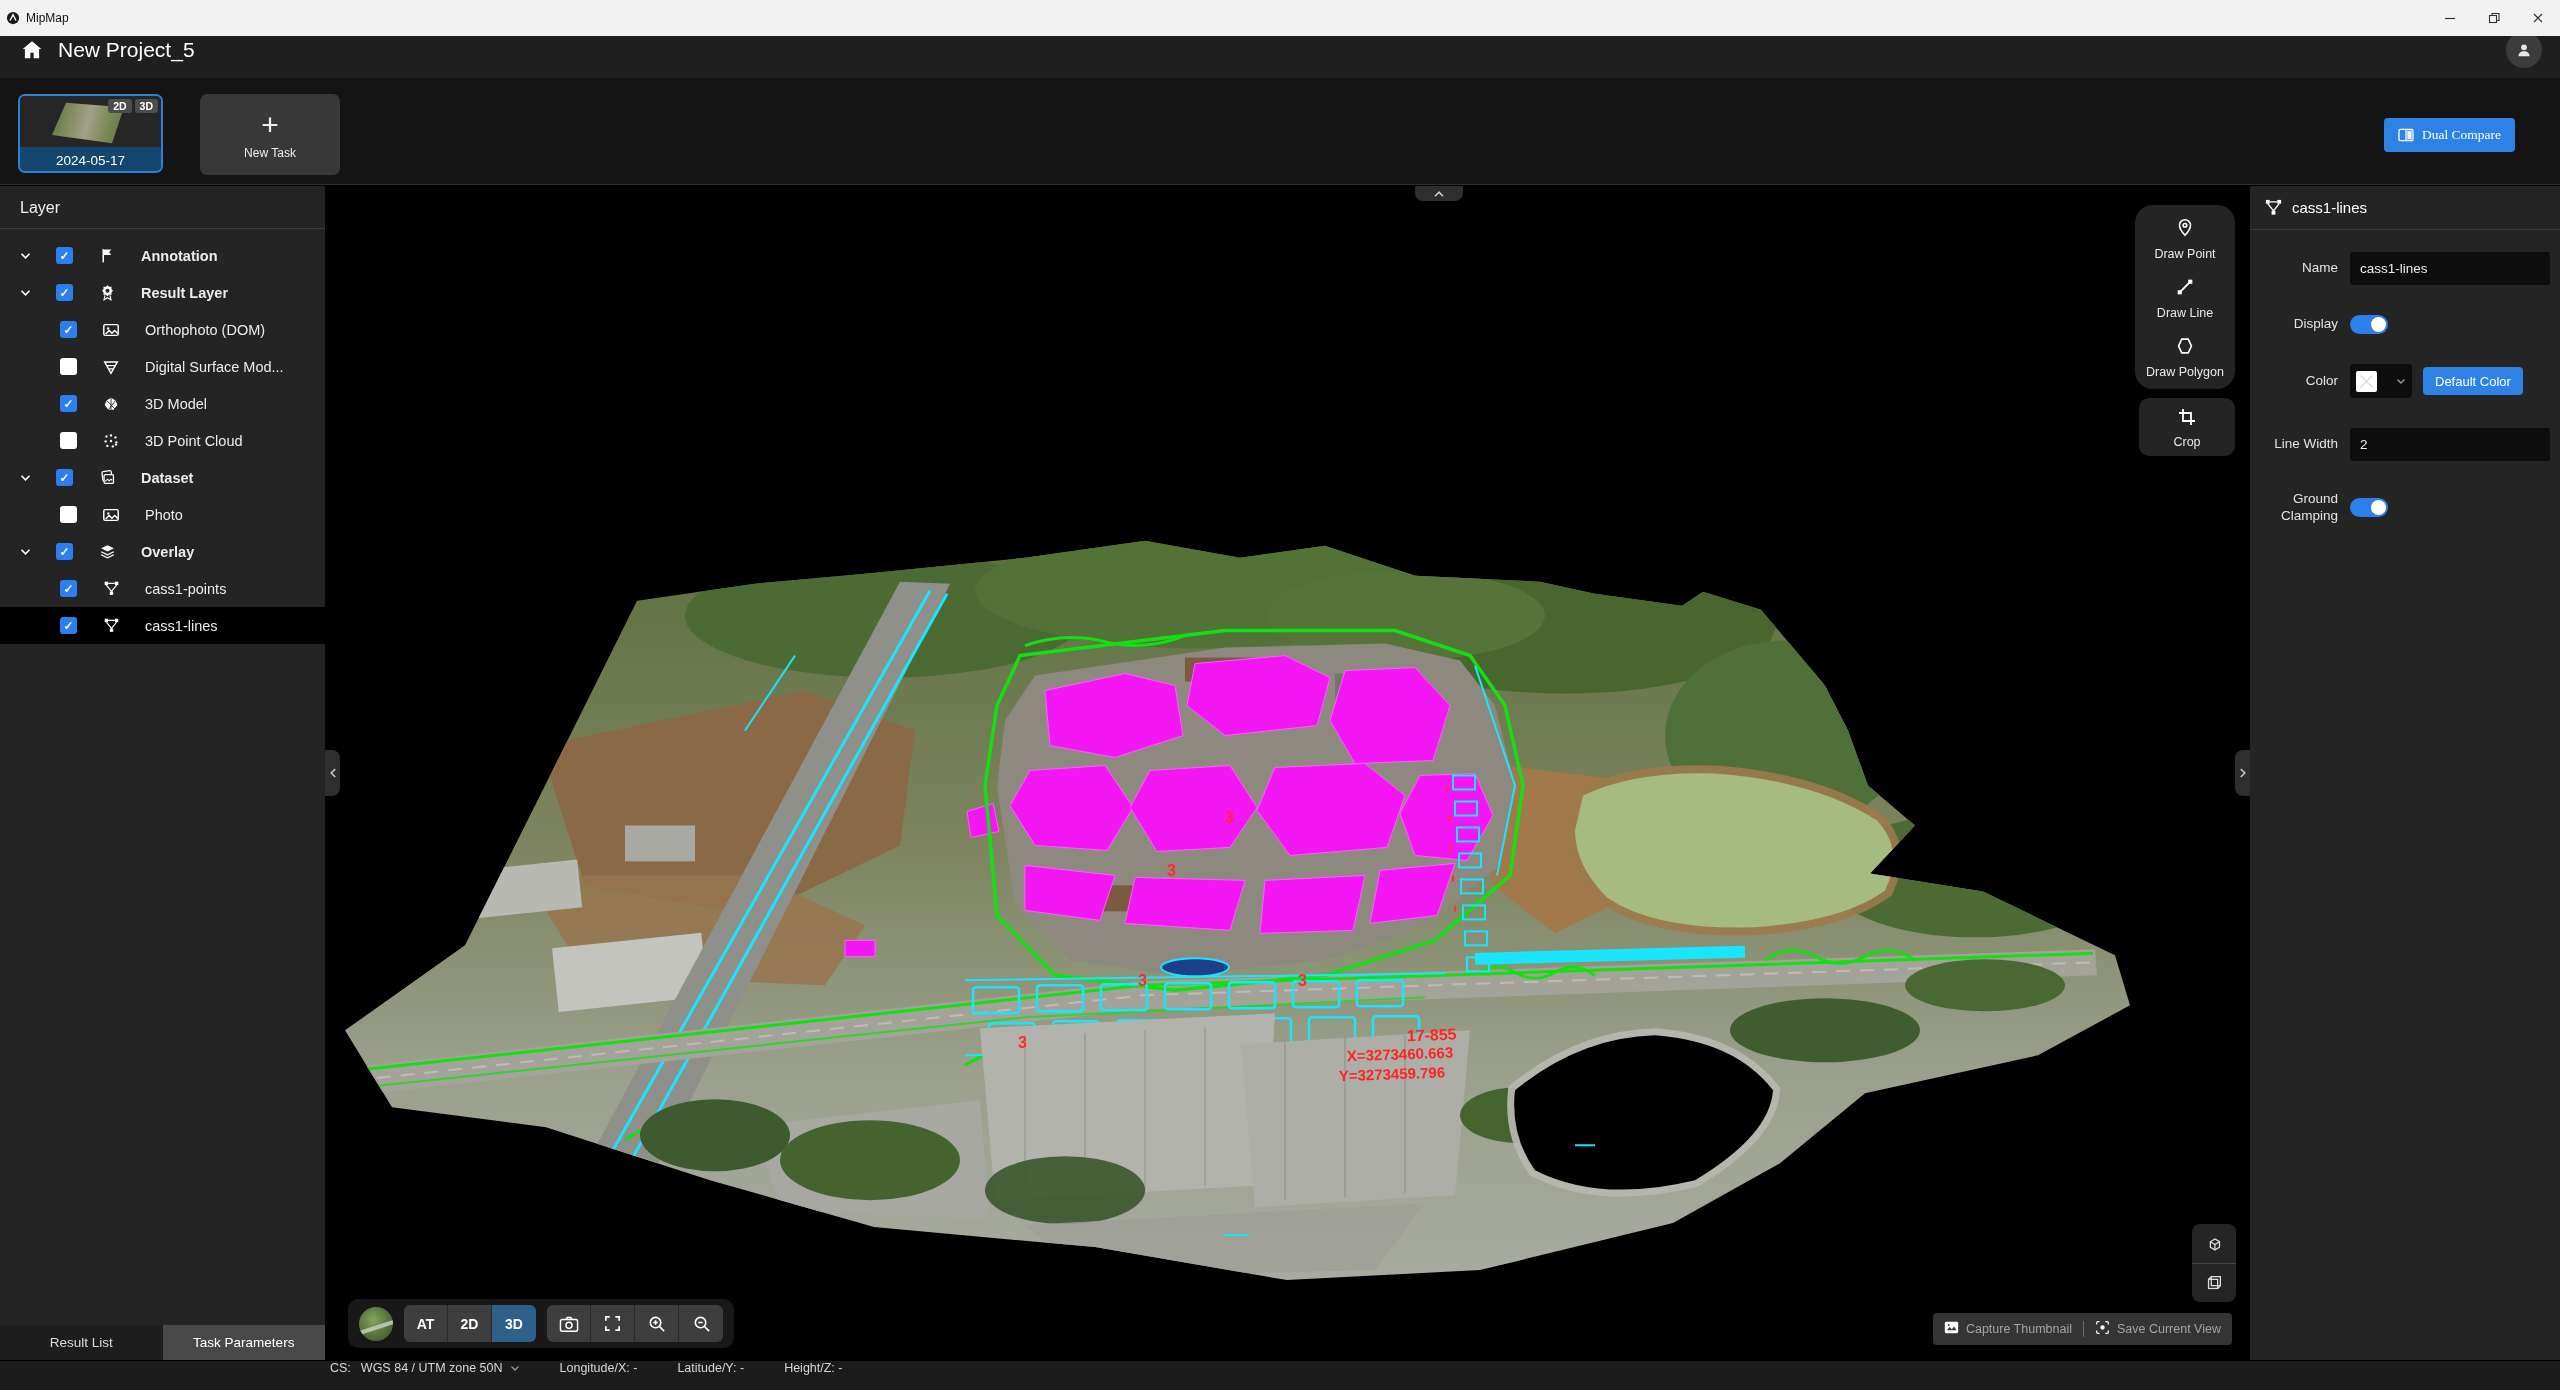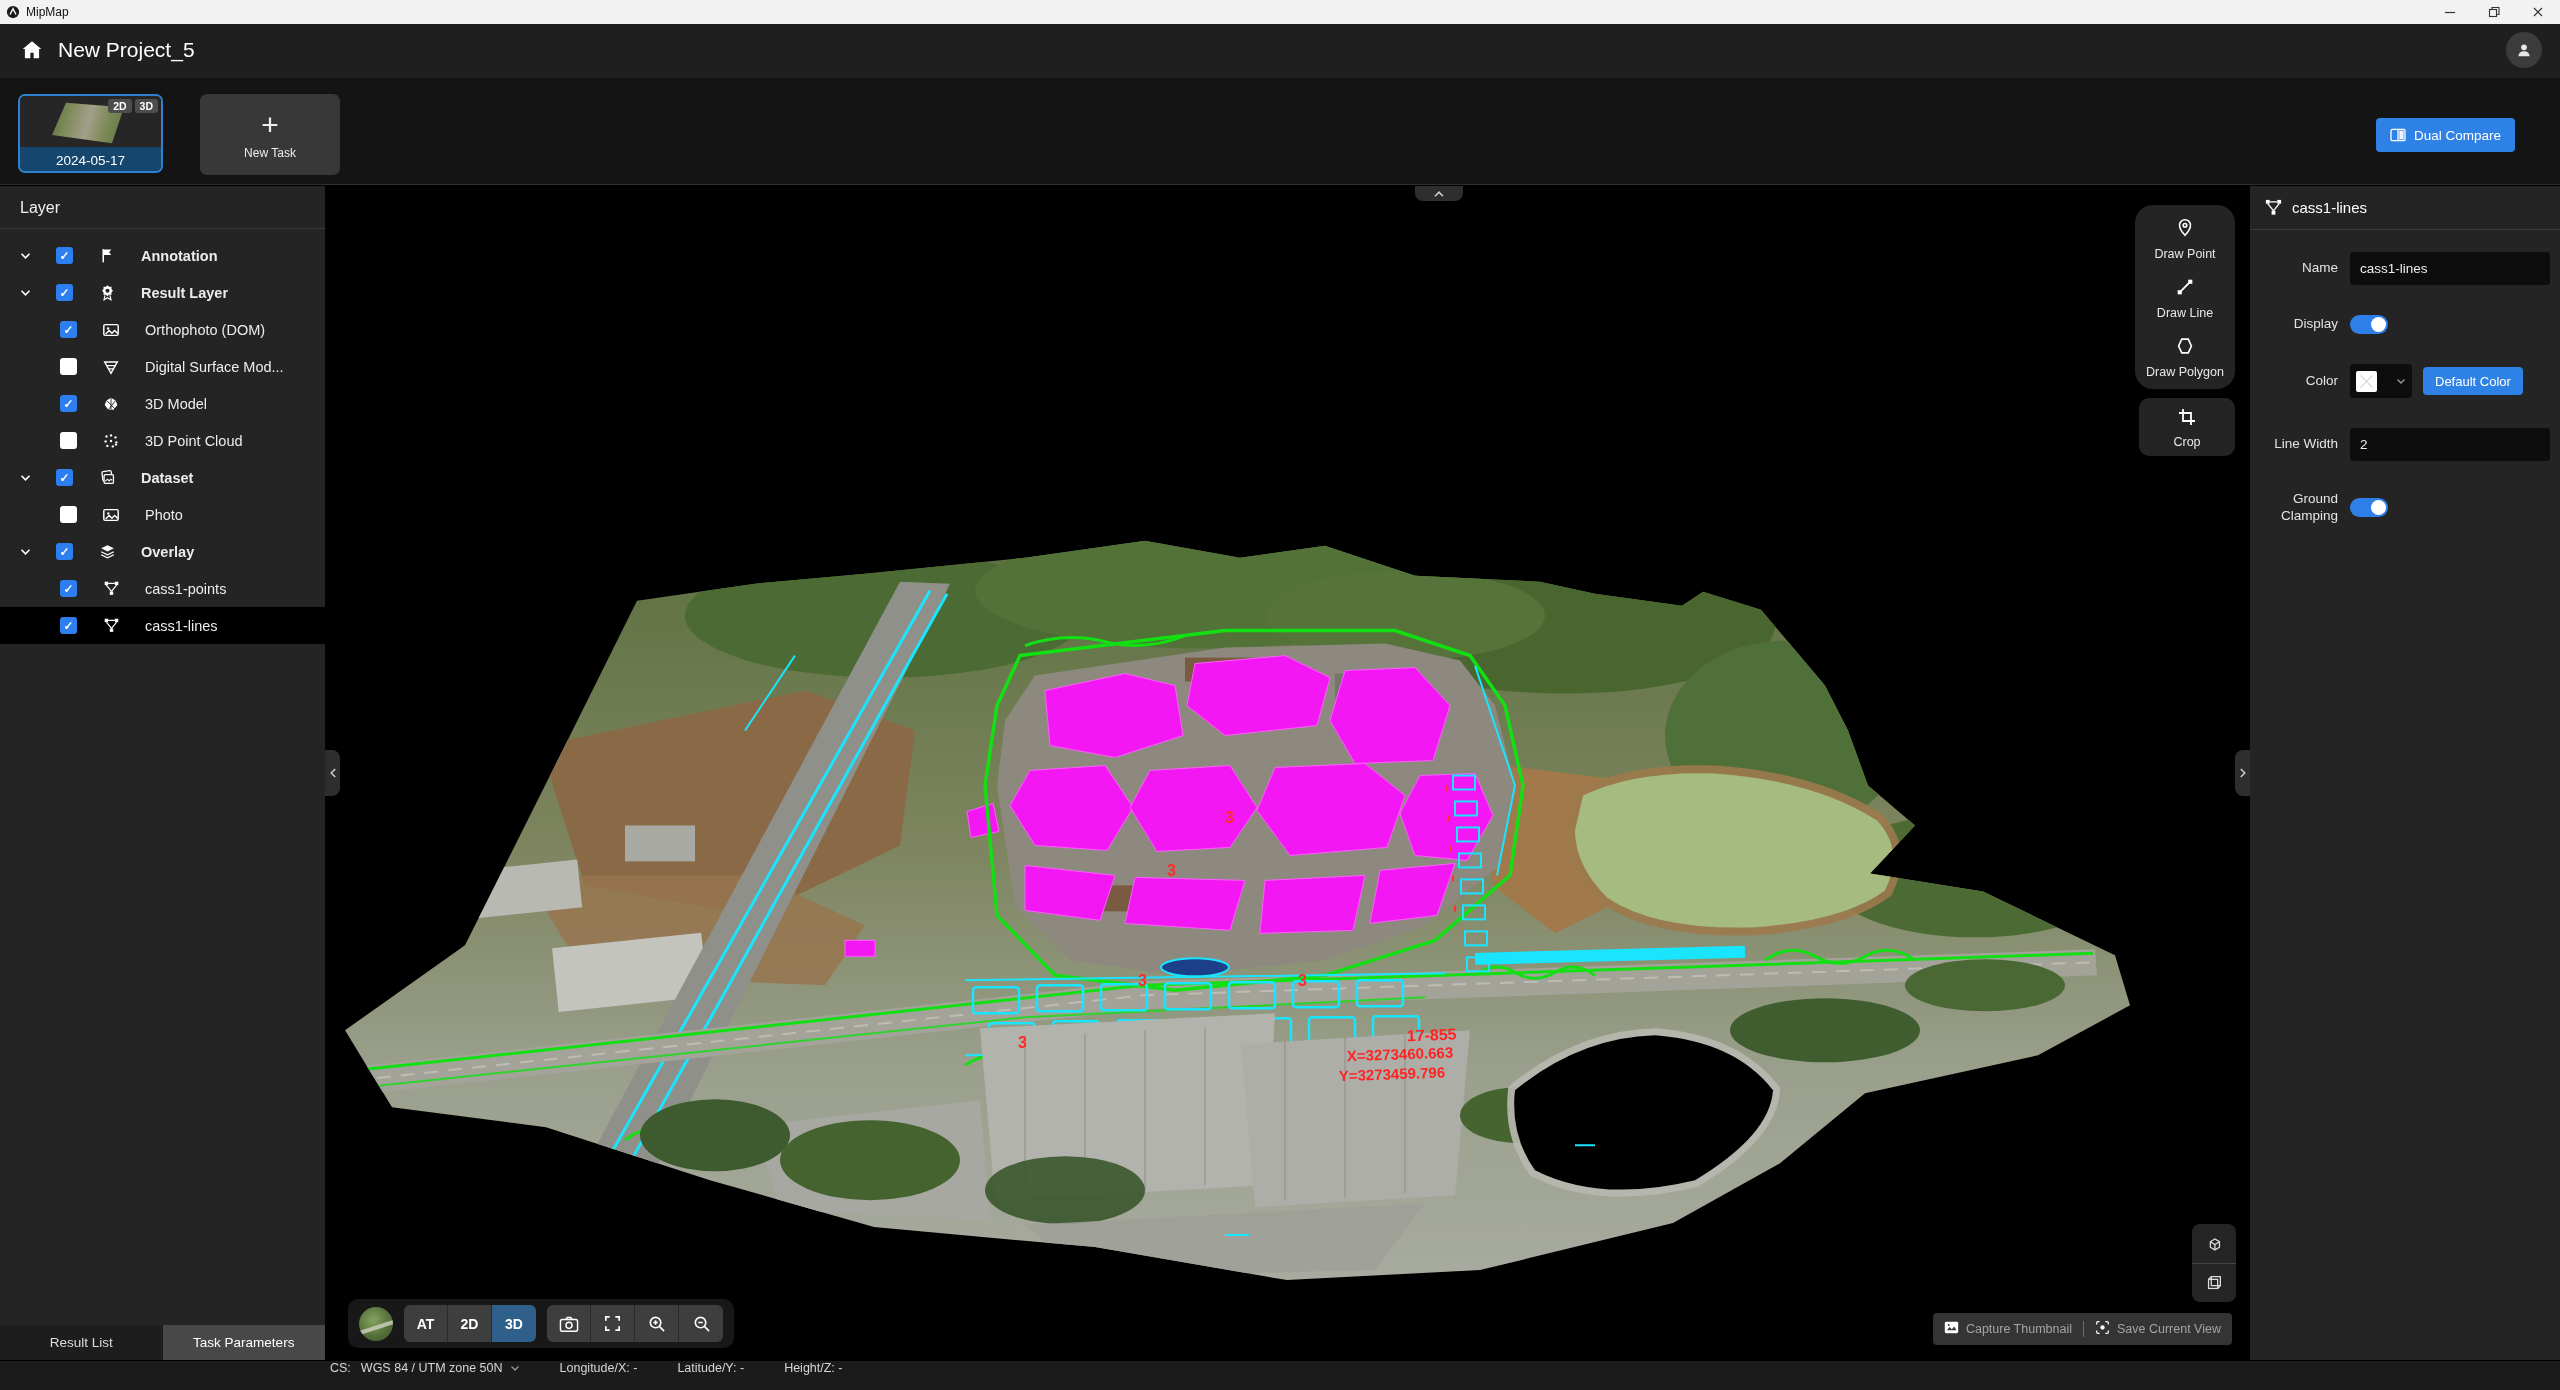--- a/index.html
+++ b/index.html
@@ -1,20 +1,20 @@
 <!DOCTYPE html>
 <html><head>
 <meta charset="utf-8">
 <style>
   * { margin:0; padding:0; box-sizing:border-box; }
   html,body { width:2560px; height:1390px; overflow:hidden; background:#000;
     font-family:"Liberation Sans", sans-serif; -webkit-font-smoothing:antialiased; }
 
   
-  .titlebar { position:absolute; top:0; left:0; right:0; height:24px; background:#f2f2f2;
+  .titlebar { position:absolute; top:0; left:0; right:0; height:36px; background:#f2f2f2;
     display:flex; align-items:center; padding-left:6px; z-index:50; }
   .titlebar .logo { width:14px; height:14px; margin-right:6px; display:flex; }
   .titlebar .app-name { font-size:12px; color:#111; }
   .win-controls { margin-left:auto; display:flex; height:22px; }
   .win-btn { width:44px; height:22px; display:flex; align-items:center; justify-content:center; }
 
   
   .appheader { position:absolute; top:22px; left:0; right:0; height:56px; background:#1f1f1f;
     display:flex; align-items:center; padding-left:20px; z-index:40; }
   .appheader .home { width:24px; height:24px; display:flex; cursor:pointer; }
@@ -36,21 +36,21 @@
     border-radius:3px; padding:1px 5px; }
   .task-date { height:26px; background:#15466e; color:#fff; font-size:13.5px;
     display:flex; align-items:center; justify-content:center; }
   .new-task { position:absolute; left:200px; top:16px; width:140px; height:81px; background:#383838;
     border-radius:7px; color:#ededed; display:flex; flex-direction:column; align-items:center;
     justify-content:center; cursor:pointer; }
   .new-task .plus { font-size:30px; font-weight:300; line-height:30px; }
   .new-task .nt-label { font-size:12px; margin-top:6px; }
   .dual-compare { position:absolute; right:45px; top:40px; height:34px; background:#2e82e6;
     border:none; border-radius:4px; color:#fff; font-size:13.5px; padding:0 14px;
-    display:flex; align-items:center; gap:8px; cursor:pointer; font-family:Liberation Sans, sans-serif; }
+    display:flex; align-items:center; gap:8px; cursor:pointer; font-family:Liberation Serif, serif; }
 
   
   .main { position:absolute; top:186px; bottom:30px; left:0; right:0; display:flex; }
 
   
   .sidebar { width:325px; background:#242424; position:relative; flex:none; }
   .layer-title { padding:13px 20px 11px; font-size:16px; color:#f0f0f0; }
   .side-divider { height:1px; background:#3a3a3a; }
   .tree { padding-top:8px; }
   .trow { height:37px; display:flex; align-items:center; gap:24px; padding-left:18px; cursor:pointer; }

